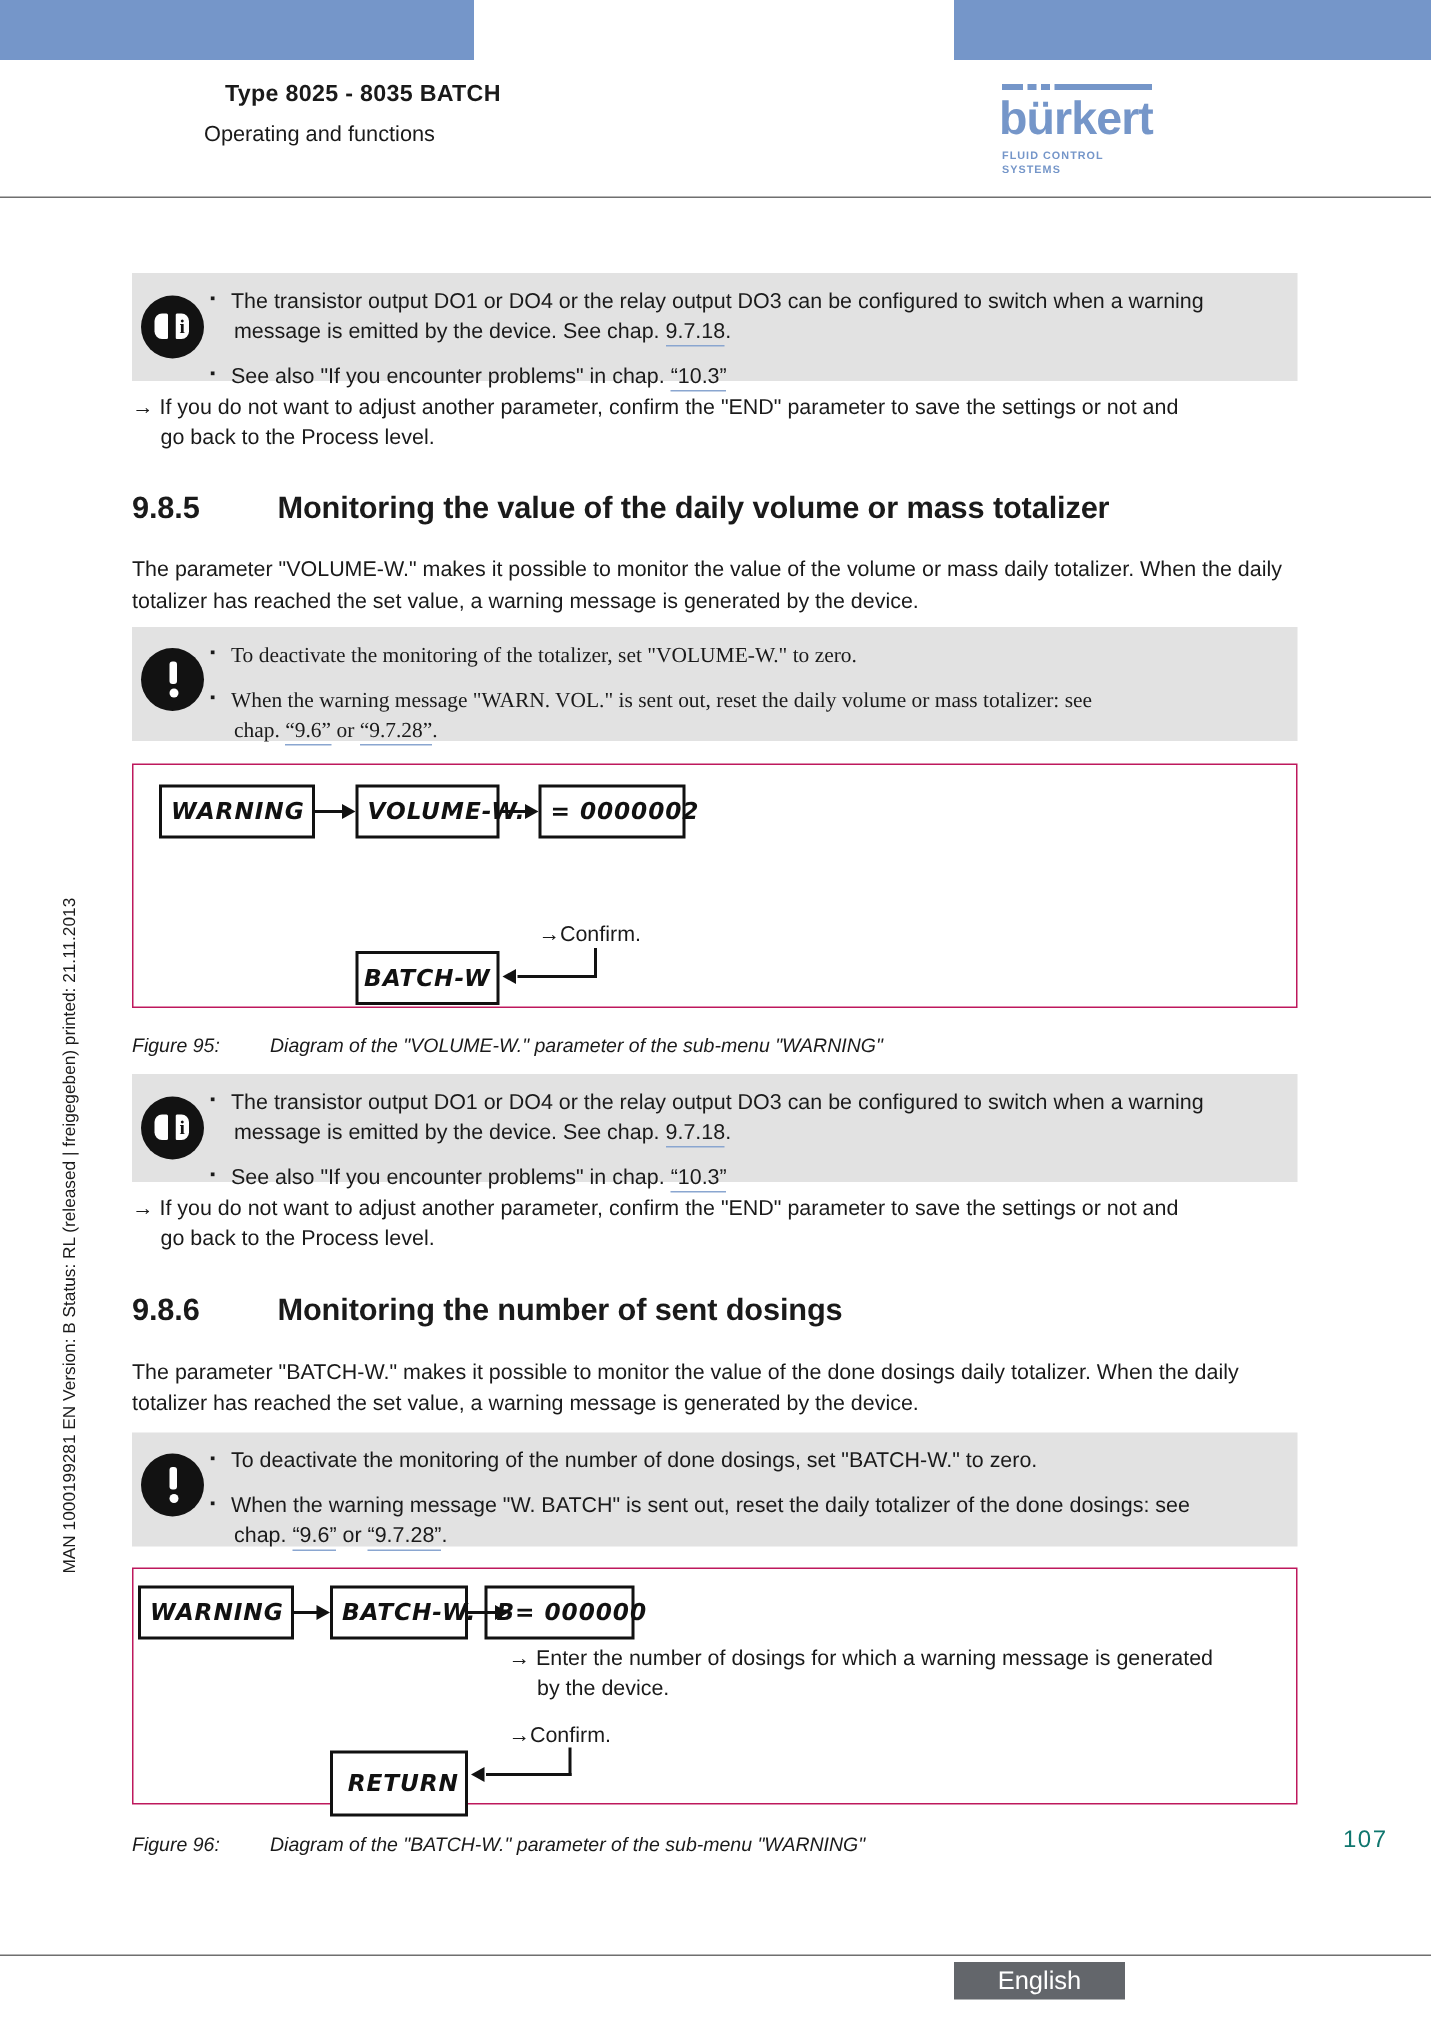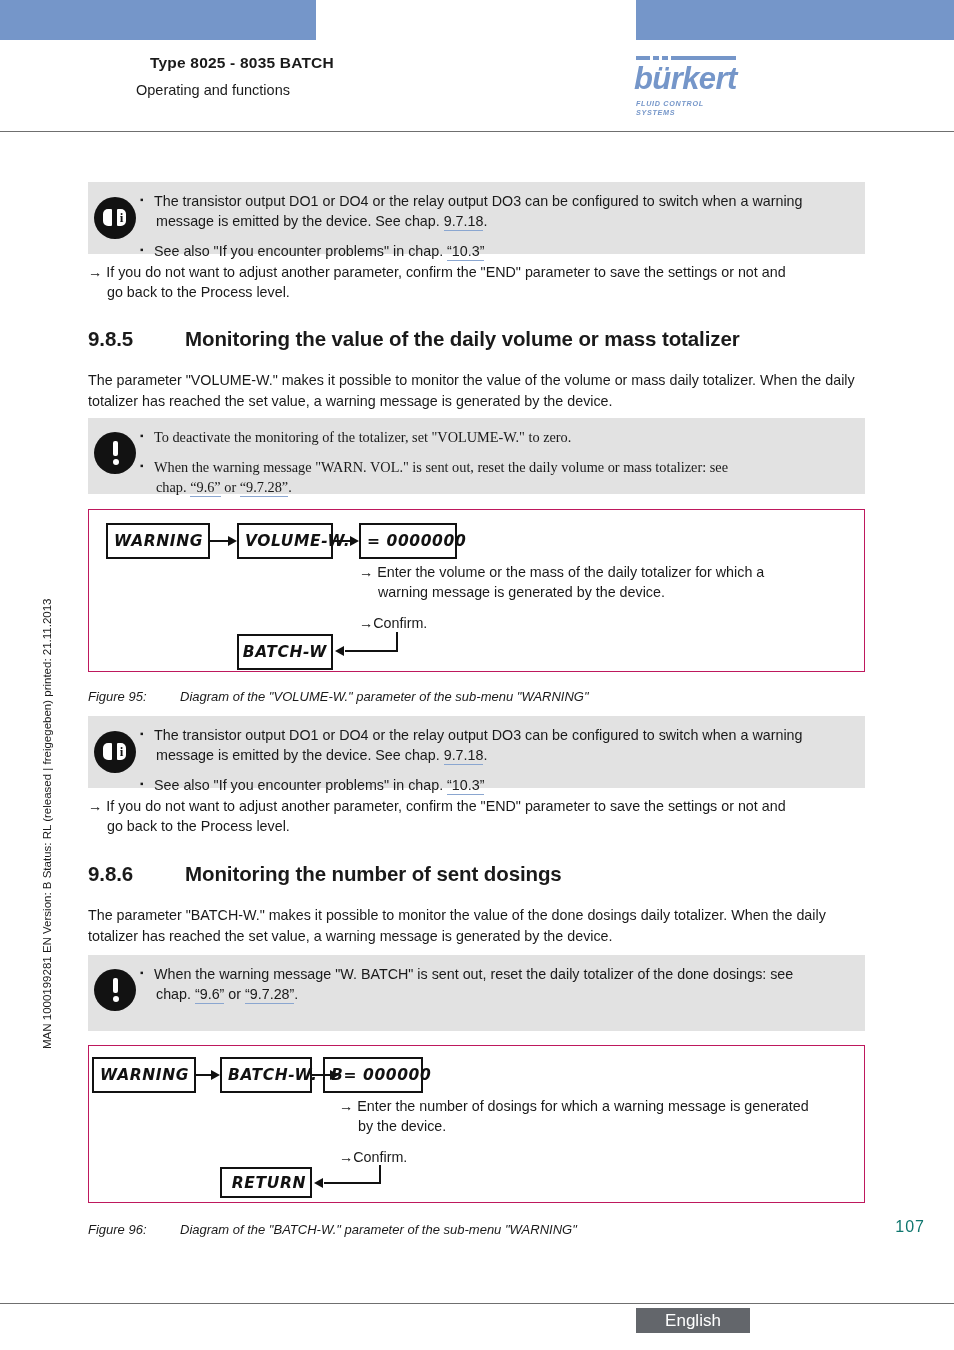--- a/index.html
+++ b/index.html
@@ -54,22 +54,22 @@
     position: absolute;
     left: 0; top: 131px;
     width: 954px;
     height: 1px;
     background: #6f6f6f;
   }
 
   
   .logo {
     position: absolute;
-    left: 634px; top: 16px;
-    width: 105px; height: 56px; font-style: italic;
+    left: 666px; top: 16px;
+    width: 105px; height: 56px;
   }
   .logo-dashes {
     position: absolute;
     left: 2px; top: 0;
     width: 100px; height: 9px;
   }
   .logo-dashes span {
     position: absolute;
     top: 0;
     height: 4px;
@@ -408,32 +408,27 @@
         <span>chap. </span><a class="xref">“9.6”</a><span> or </span><a class="xref">“9.7.28”</a><span>.</span>
       </span>
     </div>
   </div>
 </div>
 
 <div class="figbox" style="top:509px; height:163px;">
 
   <div class="lcd left" style="left:17px;  top:13px; width:104px; height:36px;">WARNING</div>
   <div class="lcd left" style="left:148px; top:13px; width:96px;  height:36px;">VOLUME-W.</div>
-  <div class="lcd left" style="left:270px; top:13px; width:98px;  height:36px;">= 0000000</div>
+  <div class="lcd left" style="left:270px; top:13px; width:98px;  height:36px;">= 0000002</div>
 
   <div class="hline" style="left:121px; top:30px; width:22px;"></div>
   <div class="arrowhead-r" style="left:139px; top:26px;"></div>
   <div class="hline" style="left:244px; top:30px; width:21px;"></div>
   <div class="arrowhead-r" style="left:261px; top:26px;"></div>
 
-  <div class="fig-text" style="left:270px; top:52px; width:480px;">
-    <span class="ar">→</span>
-    <span>Enter the volume or the mass of the daily totalizer for which a</span>
-    <span class="cont">warning message is generated by the device.</span>
-  </div>
   <div class="fig-text" style="left:270px; top:103px;">
     <span class="ar">→</span><span>Confirm.</span>
   </div>
 
   <div class="lcd right" style="left:148px; top:124px; width:96px; height:36px;">BATCH-W</div>
   <div class="vline" style="left:307px; top:122px; height:20px;"></div>
   <div class="hline" style="left:256px; top:140px; width:53px;"></div>
   <div class="arrowhead-l" style="left:246px; top:136px;"></div>
 </div>
 
@@ -478,20 +473,23 @@
 
 <div class="notebox" style="top:955px; height:76px;">
   <div class="note-icon" style="top:14px;">
     <div class="icon-warn">
         <div class="bar"></div>
         <div class="dot"></div>
       </div>
   </div>
   <div class="note-items">
     <div class="note-item">
+      <span>To deactivate the monitoring of the number of done dosings, set "BATCH-W." to zero.</span>
+    </div>
+    <div class="note-item">
       <span>When the warning message "W. BATCH" is sent out, reset the daily totalizer of the done dosings: see</span>
       <span class="ind">
         <span>chap. </span><a class="xref">“9.6”</a><span> or </span><a class="xref">“9.7.28”</a><span>.</span>
       </span>
     </div>
   </div>
 </div>
 
 <div class="figbox" style="top:1045px; height:158px;">
   <div class="lcd left" style="left:3px;   top:11px; width:104px; height:36px;">WARNING</div>
@@ -505,21 +503,21 @@
 
   <div class="fig-text" style="left:250px; top:50px; width:530px;">
     <span class="ar">→</span>
     <span>Enter the number of dosings for which a warning message is generated</span>
     <span class="cont">by the device.</span>
   </div>
   <div class="fig-text" style="left:250px; top:101px;">
     <span class="ar">→</span><span>Confirm.</span>
   </div>
 
-  <div class="lcd right" style="left:131px; top:121px; width:92px; height:31px;">RETURN</div>
+  <div class="lcd right" style="left:131px; top:121px; width:92px; height:44px;">RETURN</div>
   <div class="vline" style="left:290px; top:119px; height:19px;"></div>
   <div class="hline" style="left:235px; top:136px; width:57px;"></div>
   <div class="arrowhead-l" style="left:225px; top:132px;"></div>
 </div>
 
 <div class="caption" style="top:1222px;">
   <span class="cap-num">Figure 96:</span><span>Diagram of the "BATCH-W." parameter of the sub-menu "WARNING"</span>
 </div>
 <div class="pagenum" style="top:1218px;">107</div>
 

